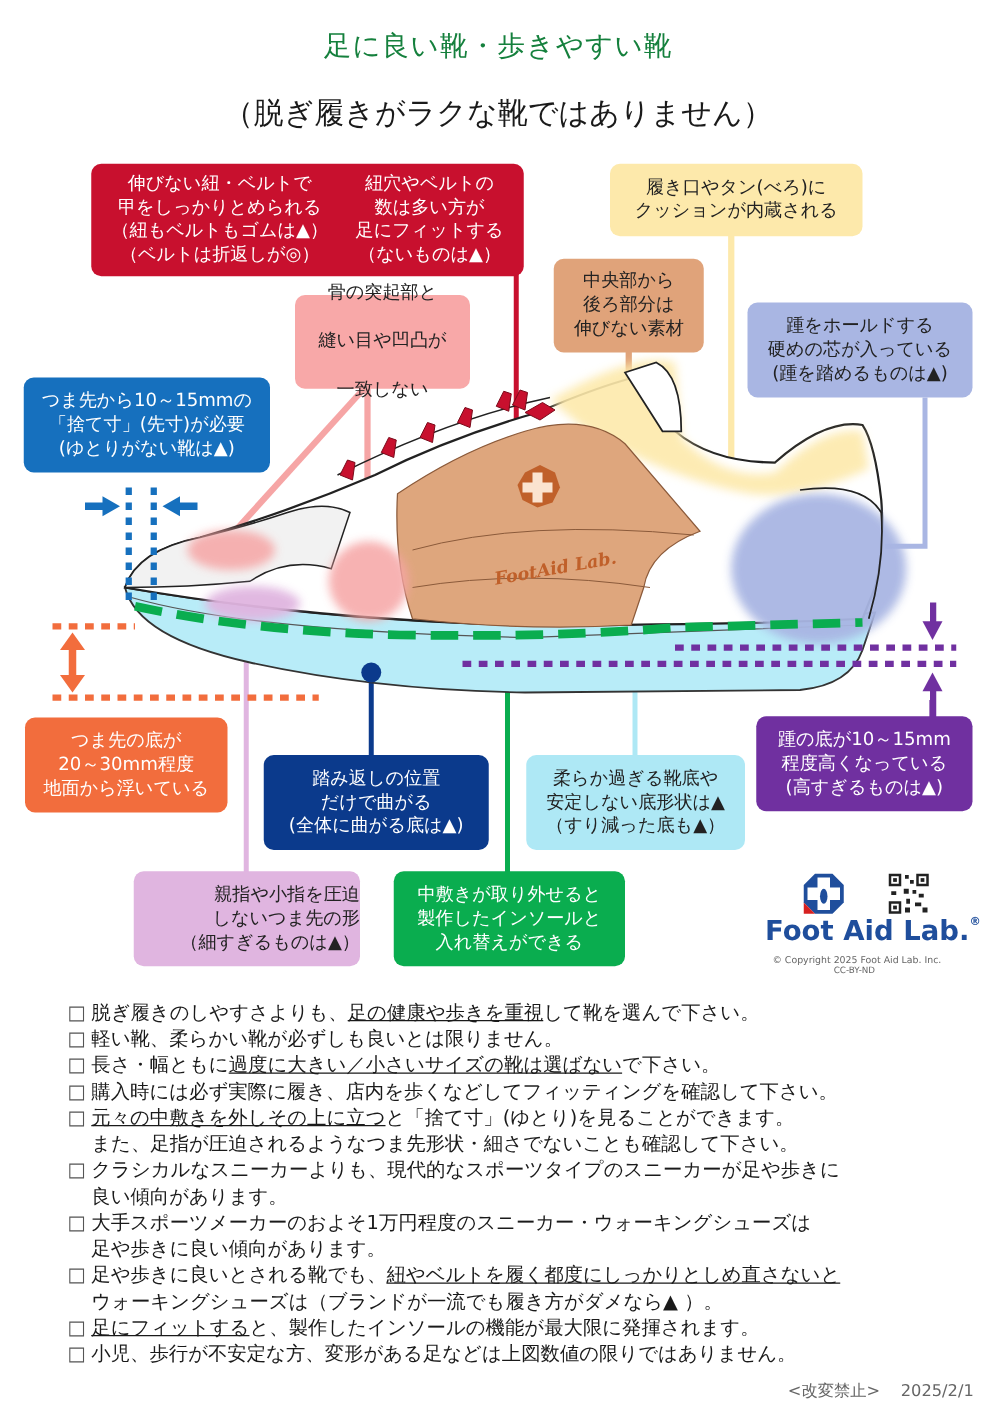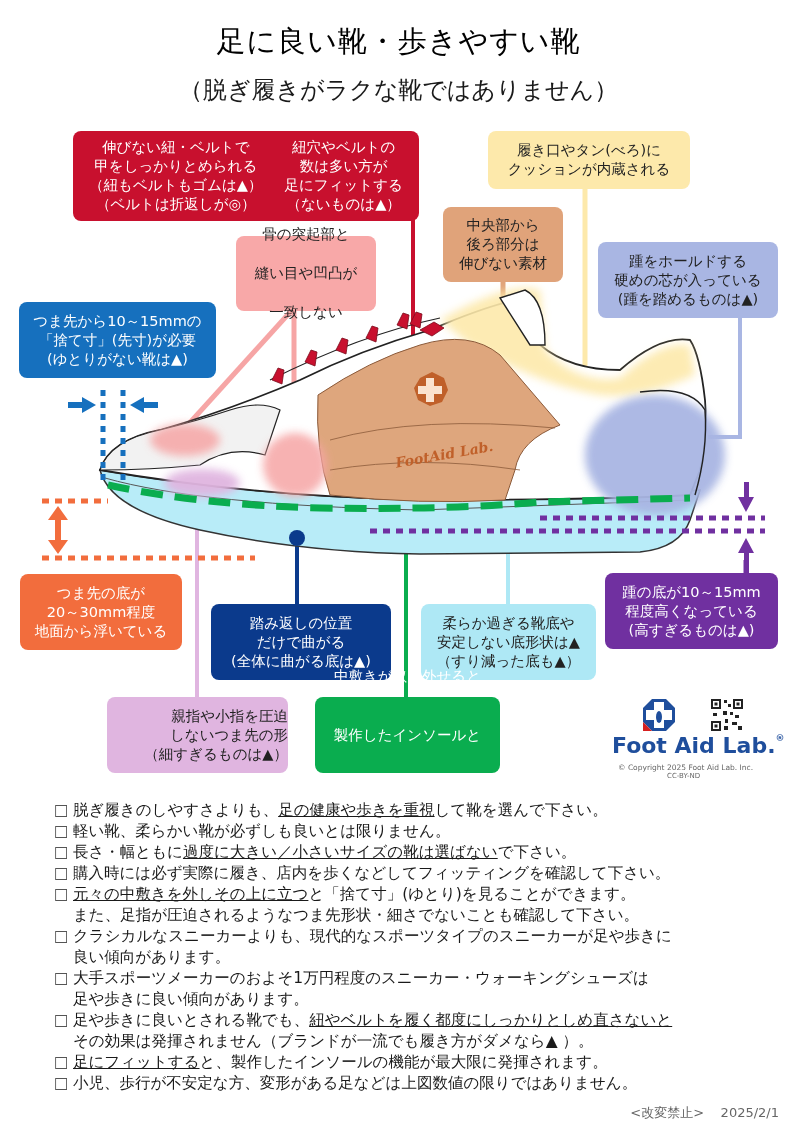--- a/index.html
+++ b/index.html
@@ -1,19 +1,19 @@
 <!DOCTYPE html>
 <html><head>
 <meta charset="utf-8">
 <style>
   html, body { margin:0; padding:0; background:#ffffff; }
   body { width:797px; height:1127px; position:relative; overflow:hidden;
          font-family:"DejaVu Sans", "Liberation Sans", sans-serif; color:#222; }
   .title { position:absolute; left:0; width:797px; top:22px; text-align:center;
-           font-size:29px; letter-spacing:1px; color:#000000; }
+           font-size:22px; letter-spacing:1px; color:#15803d; }
   .subtitle { position:absolute; left:0; width:797px; top:74px; text-align:center;
               font-size:24px; color:#1a1a1a; }
   .callout { position:absolute; border-radius:8px; text-align:center;
              font-size:14.5px; line-height:19px; box-sizing:border-box;
              display:flex; flex-direction:column; justify-content:center; align-items:center; }
   .callout span { display:block; white-space:nowrap; }
   .cols { flex-direction:row; gap:22px; }
   .cols .col { display:flex; flex-direction:column; }
   svg.diagram { position:absolute; left:0; top:0; }
   .list { position:absolute; left:54px; top:800px; font-size:15.5px; line-height:21px; color:#1a1a1a; }
@@ -206,21 +206,21 @@
   <span>程度高くなっている</span>
   <span>(高すぎるものは▲)</span>
 </div>
 
 <div class="callout" style="left:107px; top:697px; width:181px; height:76px; background:#e0b5e0; color:#222;align-items:flex-end;">
   <span>親指や小指を圧迫</span>
   <span>しないつま先の形</span>
   <span>（細すぎるものは▲）</span>
 </div>
 
-<div class="callout" style="left:315px; top:697px; width:185px; height:76px; background:#0aad4f; color:#fff;gap:40px;">
+<div class="callout" style="left:315px; top:697px; width:185px; height:76px; background:#0aad4f; color:#fff;">
   <span>中敷きが取り外せると</span>
   <span>製作したインソールと</span>
   <span>入れ替えができる</span>
 </div>
 
 <div class="logo">
   <svg style="position:absolute; left:38px; top:3px;" width="34" height="34" viewBox="0 0 34 34">
     <polygon points="10,1 24,1 33,10 33,24 24,33 10,33 1,24 1,10" fill="#1f4e9c"></polygon>
     <rect x="12" y="4" width="10" height="26" fill="#fff"></rect>
     <rect x="4" y="12" width="26" height="10" fill="#fff"></rect>
@@ -294,21 +294,21 @@
     <div class="item">
       <span class="box"></span>
       <span>足や歩きに良い傾向があります。</span>
     </div>
     <div class="item">
       <span class="box">□</span>
       <span><span>足や歩きに良いとされる靴でも、</span><u>紐やベルトを履く都度にしっかりとしめ直さないと</u></span>
     </div>
     <div class="item">
       <span class="box"></span>
-      <span>その効果は発揮されません（ブランドが一流でも履き方がダメなら▲ ）。</span>
+      <span>ウォーキングシューズは（ブランドが一流でも履き方がダメなら▲ ）。</span>
     </div>
     <div class="item">
       <span class="box">□</span>
       <span><u>足にフィットする</u><span>と、製作したインソールの機能が最大限に発揮されます。</span></span>
     </div>
     <div class="item">
       <span class="box">□</span>
       <span><span>小児、歩行が不安定な方、変形がある足などは上図数値の限りではありません。</span></span>
     </div>
   </div>

